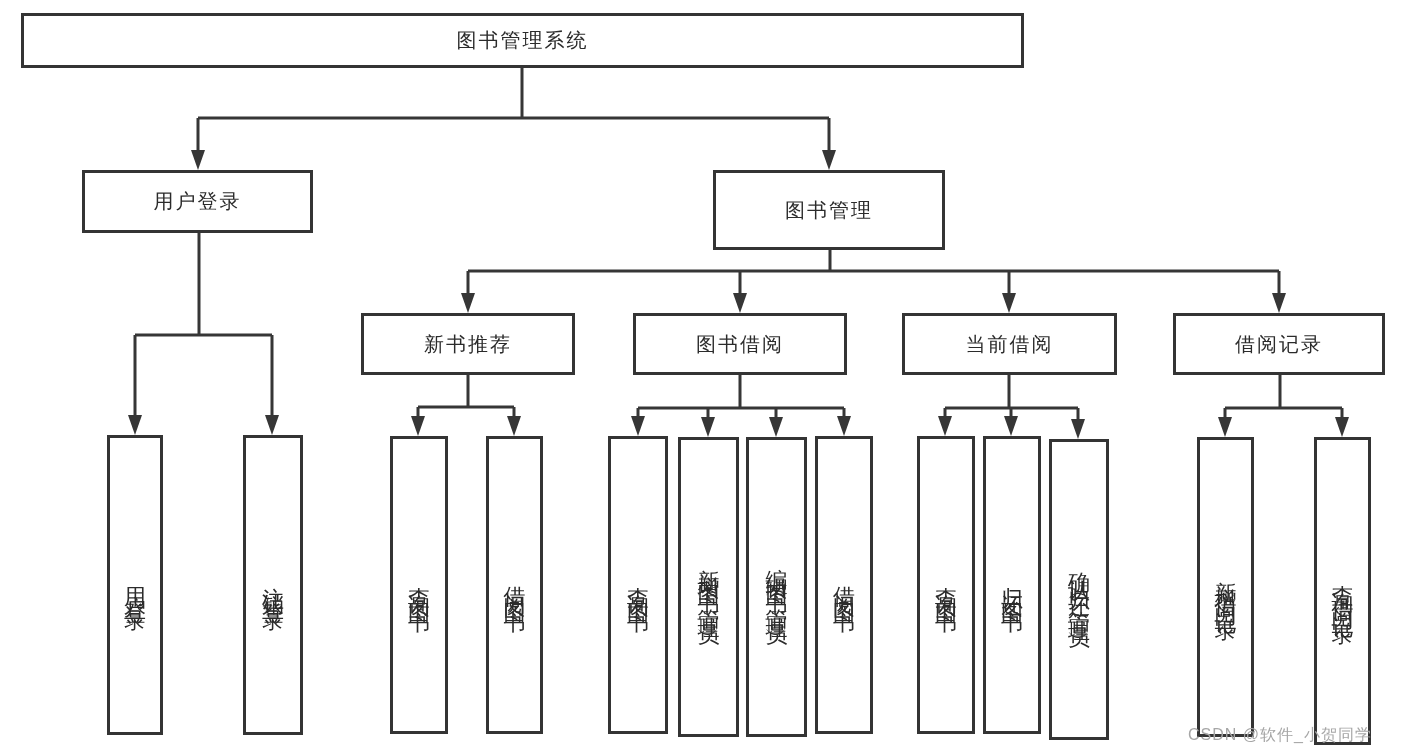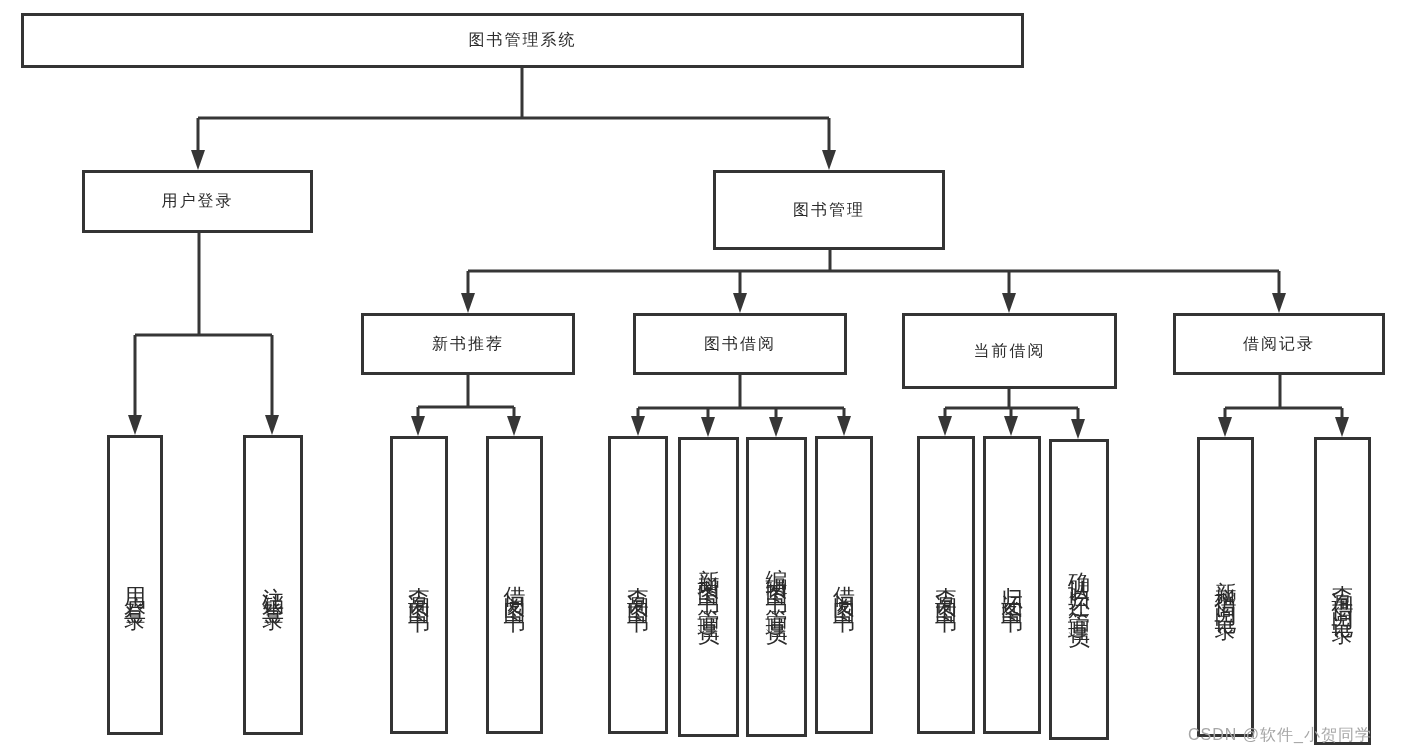--- a/index.html
+++ b/index.html
@@ -13,21 +13,21 @@
   #wires{position:absolute;left:0;top:0;width:1405px;height:747px;z-index:1;}
   .node{
     position:absolute;
     box-sizing:border-box;
     border:3px solid #343434;
     background:#ffffff;
     color:#2b2b2b;
     display:flex;align-items:center;justify-content:center;
     z-index:2;
   }
-  .hbox{font-size:16px;letter-spacing:2px;font-family:Liberation Mono, monospace;}
+  .hbox{font-size:20px;letter-spacing:2px;font-family:Liberation Mono, monospace;}
   .vbox{
     writing-mode:vertical-rl;
     text-orientation:mixed;
     font-size:22px;
     letter-spacing:8px;
     line-height:1.0;
   }
   #watermark{
     position:absolute;
     left:1188px;top:714px;
@@ -80,21 +80,21 @@
   <div class="node hbox" style="left:21px;top:13px;width:1003px;height:55px;">图书管理系统</div>
 
   <div class="node hbox" style="left:82px;top:170px;width:231px;height:63px;">用户登录</div>
   <div class="node hbox" style="left:713px;top:170px;width:232px;height:80px;">图书管理</div>
 
   <div class="node vbox" style="left:107px;top:435px;width:56px;height:300px;">用户登录</div>
   <div class="node vbox" style="left:243px;top:435px;width:60px;height:300px;">注销登录</div>
 
   <div class="node hbox" style="left:633px;top:313px;width:214px;height:62px;">图书借阅</div>
   <div class="node hbox" style="left:361px;top:313px;width:214px;height:62px;">新书推荐</div>
-  <div class="node hbox" style="left:902px;top:313px;width:215px;height:76px;">当前借阅</div>
+  <div class="node hbox" style="left:902px;top:313px;width:215px;height:62px;">当前借阅</div>
   <div class="node hbox" style="left:1173px;top:313px;width:212px;height:62px;">借阅记录</div>
 
   <div class="node vbox" style="left:390px;top:436px;width:58px;height:298px;">查询图书</div>
   <div class="node vbox" style="left:486px;top:436px;width:57px;height:298px;">借阅图书</div>
 
   <div class="node vbox" style="left:608px;top:436px;width:60px;height:298px;">查询图书</div>
   <div class="node vbox" style="left:678px;top:437px;width:61px;height:300px;">新增图书（管理员）</div>
   <div class="node vbox" style="left:746px;top:437px;width:61px;height:300px;">编辑图书（管理员）</div>
   <div class="node vbox" style="left:815px;top:436px;width:58px;height:298px;">借阅图书</div>
 

